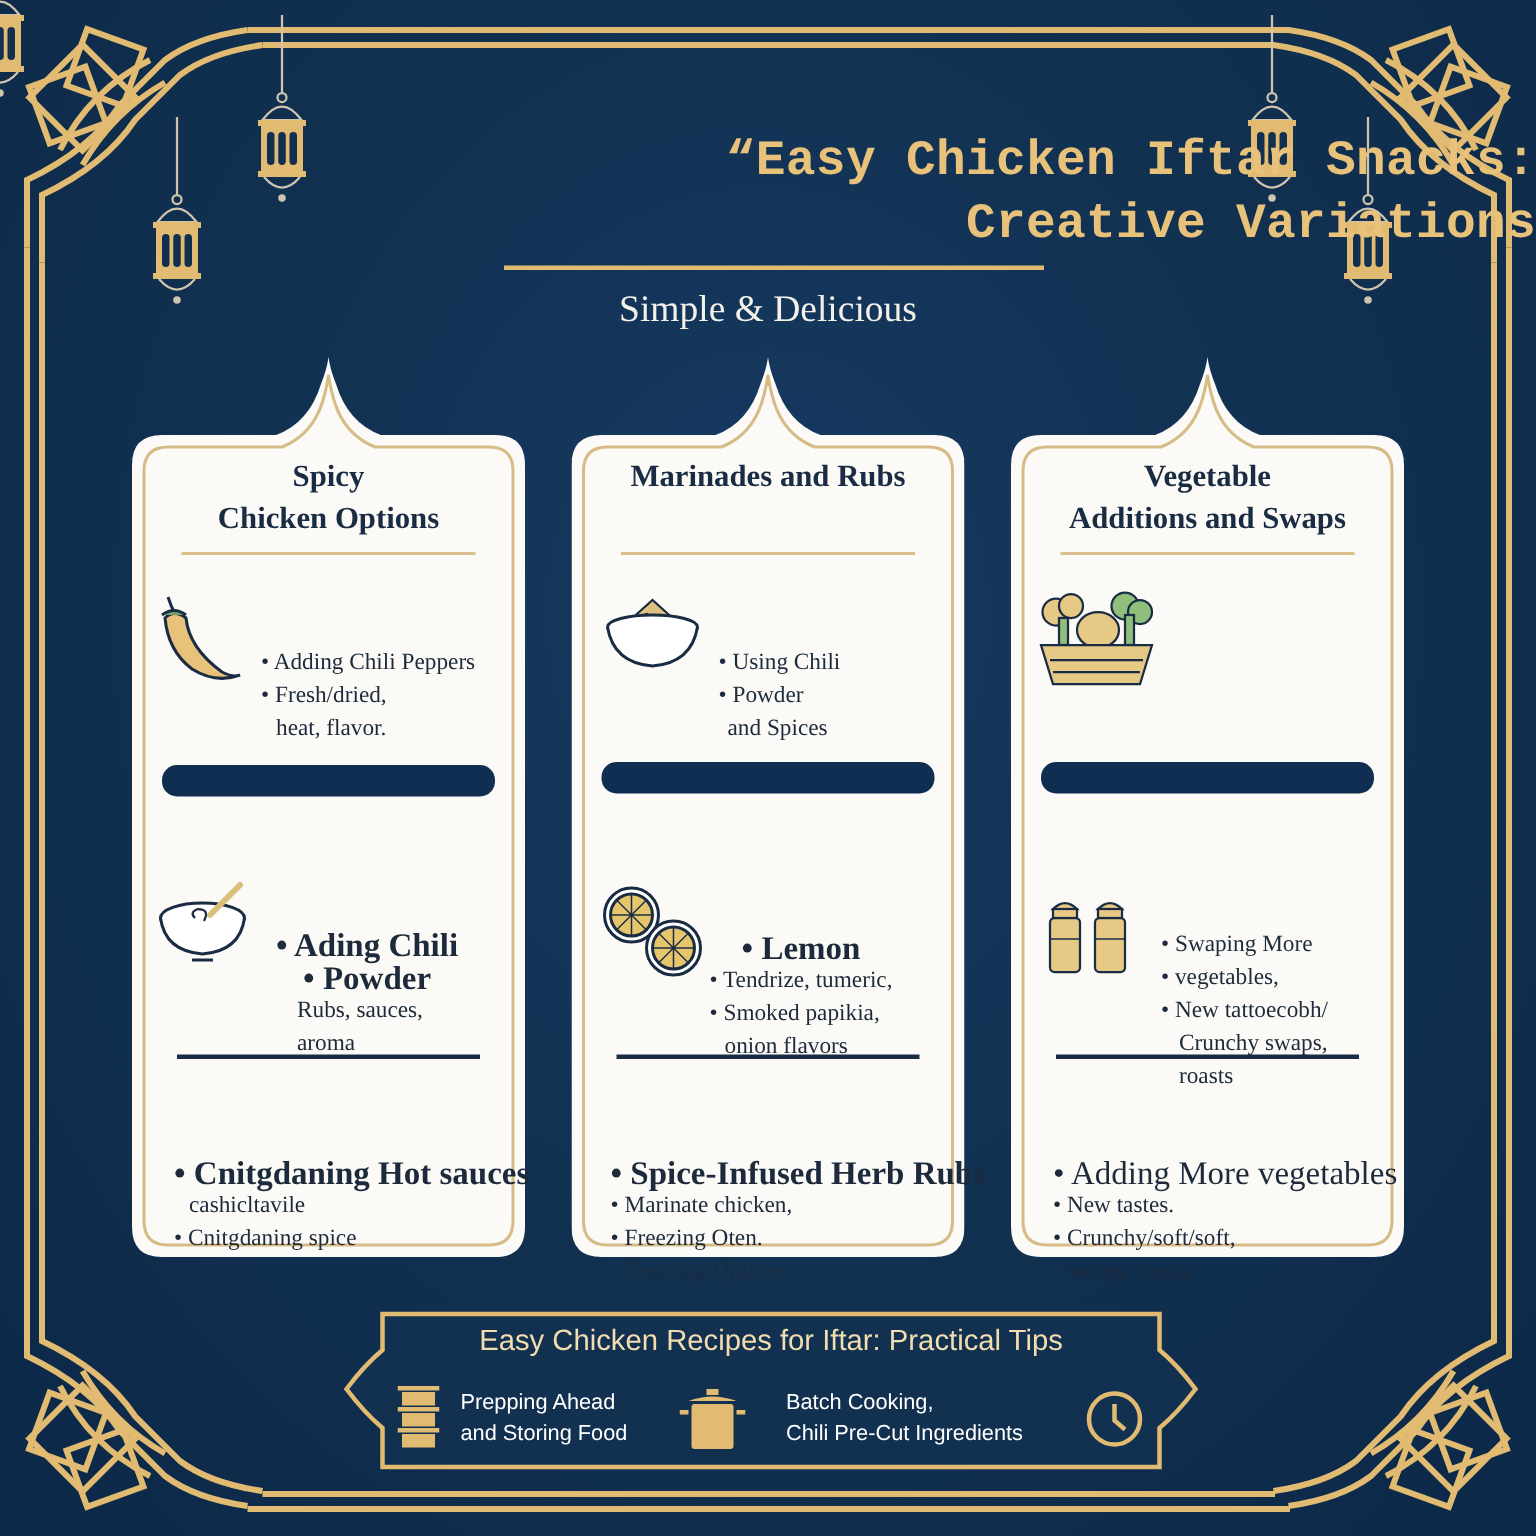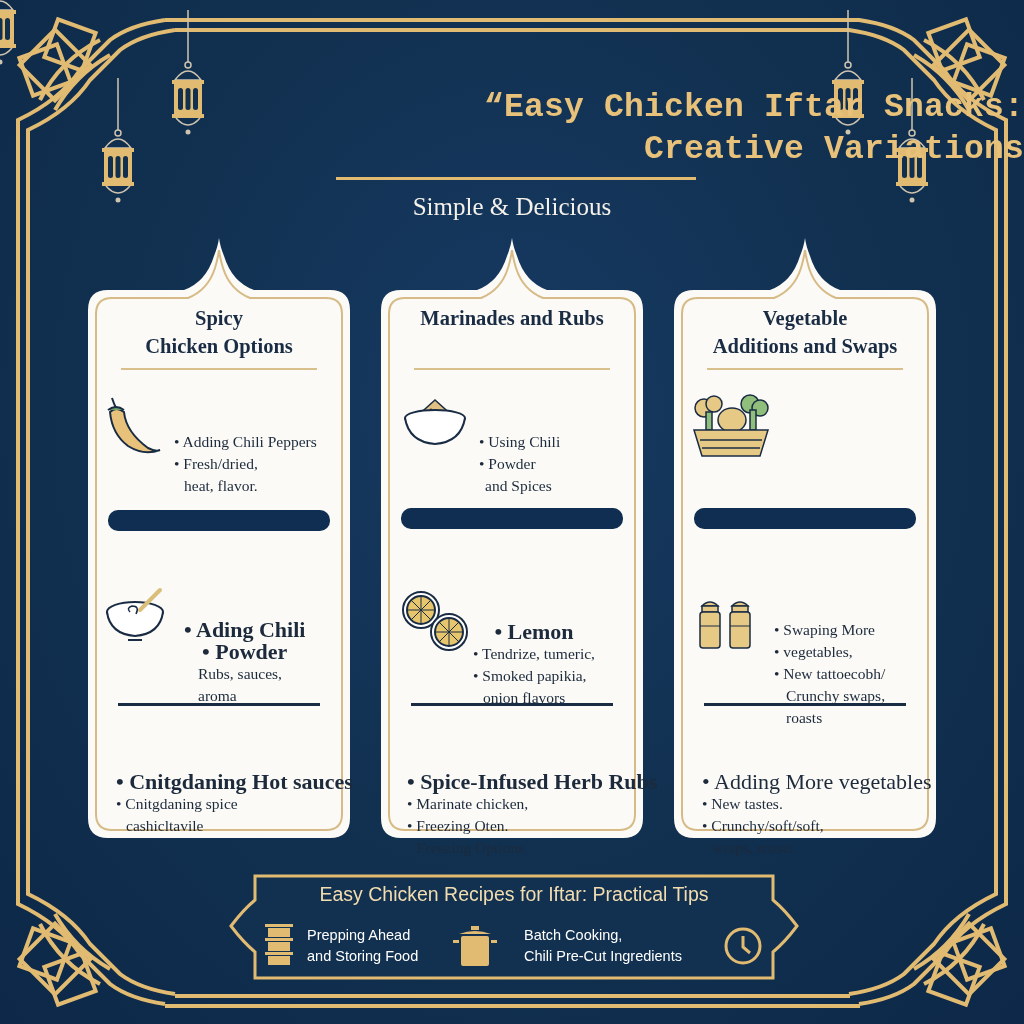--- a/index.html
+++ b/index.html
@@ -123,22 +123,22 @@
   <div class="bul" style="left:96px;top:286px;">
     <div class="b">• Ading Chili</div>
     <div class="b">• Powder</div>
     <div style="padding-left:14px">Rubs, sauces,</div>
     <div style="padding-left:14px">aroma</div>
   </div>
 
   <div class="thin" style="top:413px;"></div>
   <div class="bul sec3" style="left:28px;top:438px;">
     <div class="b">• Cnitgdaning Hot sauces</div>
+    <div style="padding-left:10px">  cashicltavile</div>
     <div>• Cnitgdaning spice</div>
-    <div style="padding-left:10px">  cashicltavile</div>
   </div>
 </div>
 
 <div class="card" style="left:381px;">
   <svg class="shape" width="262" height="602" viewBox="0 0 262 602">
       <use href="#cardshape"></use>
     </svg>
   <div class="card-title">
     <div>Marinades and Rubs</div>
   </div>

